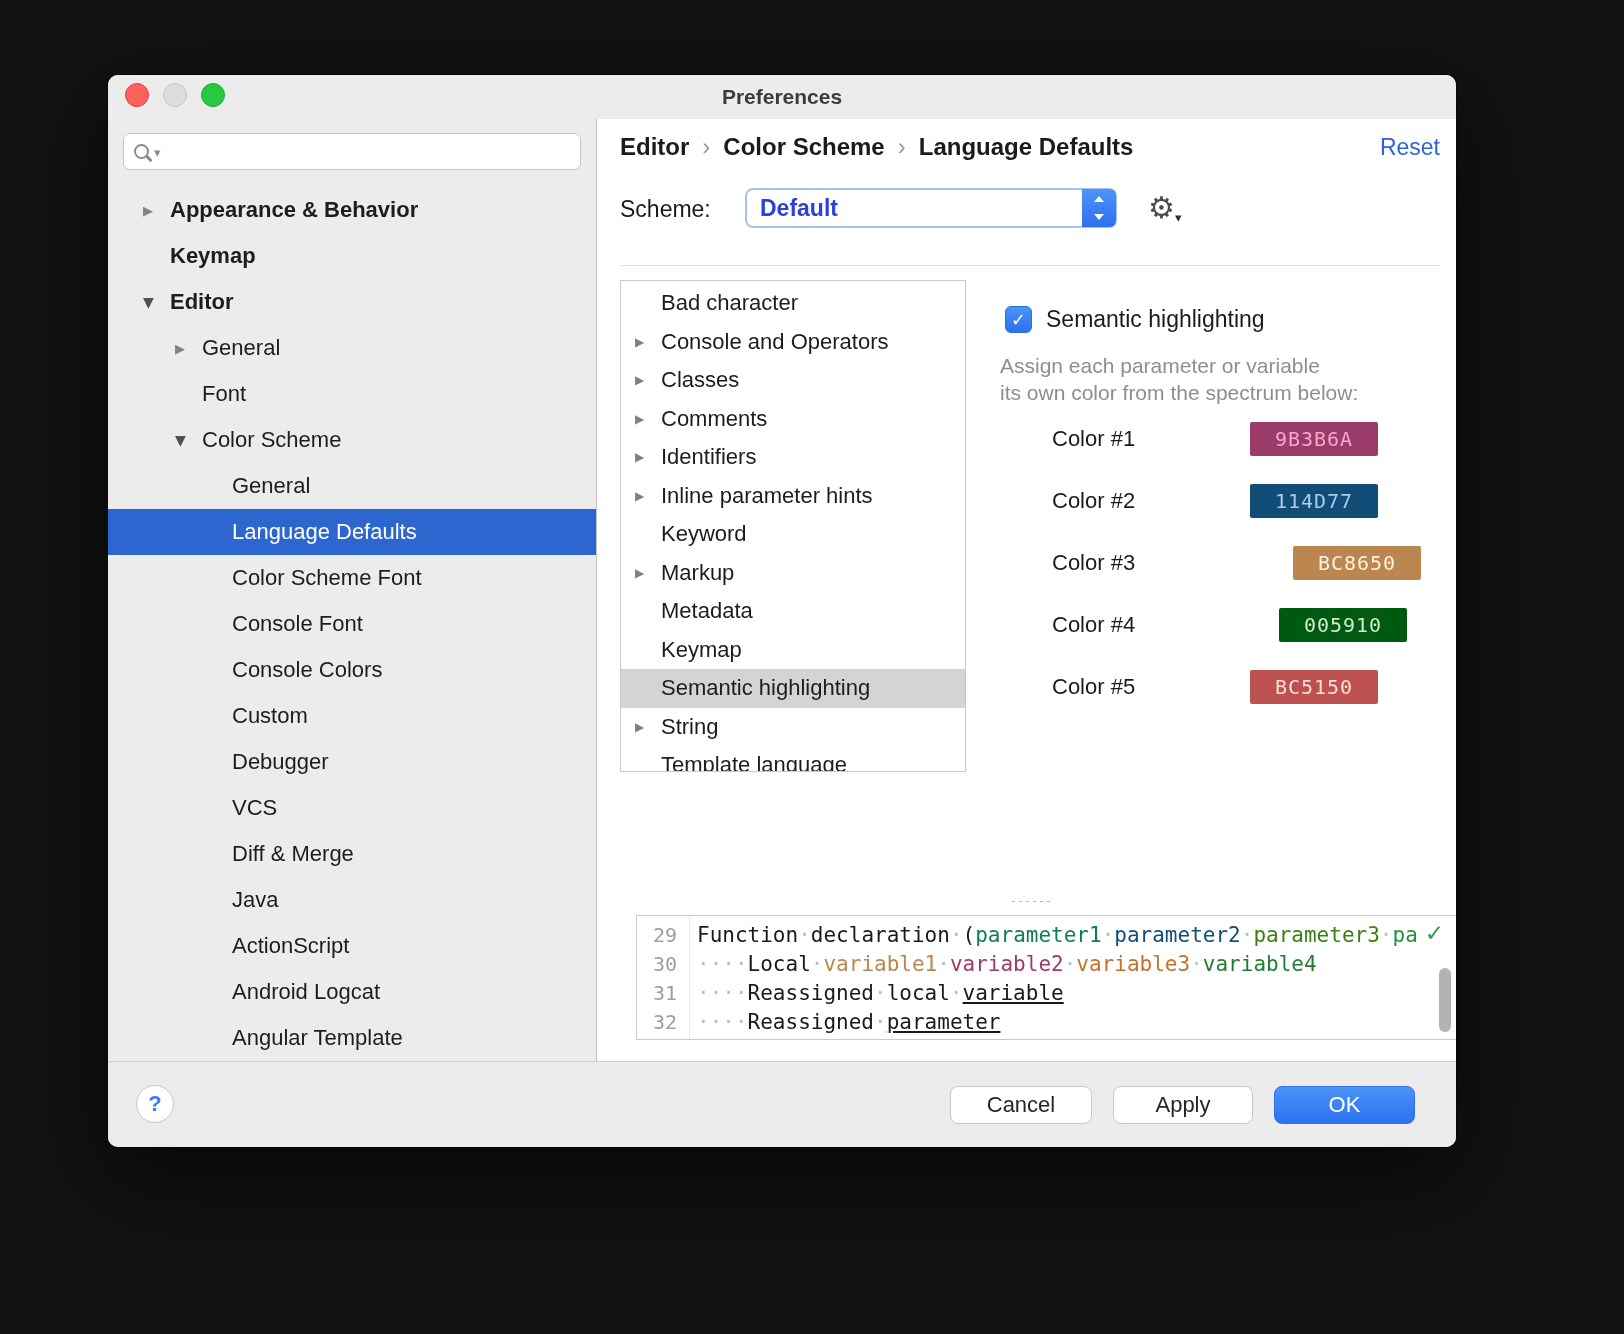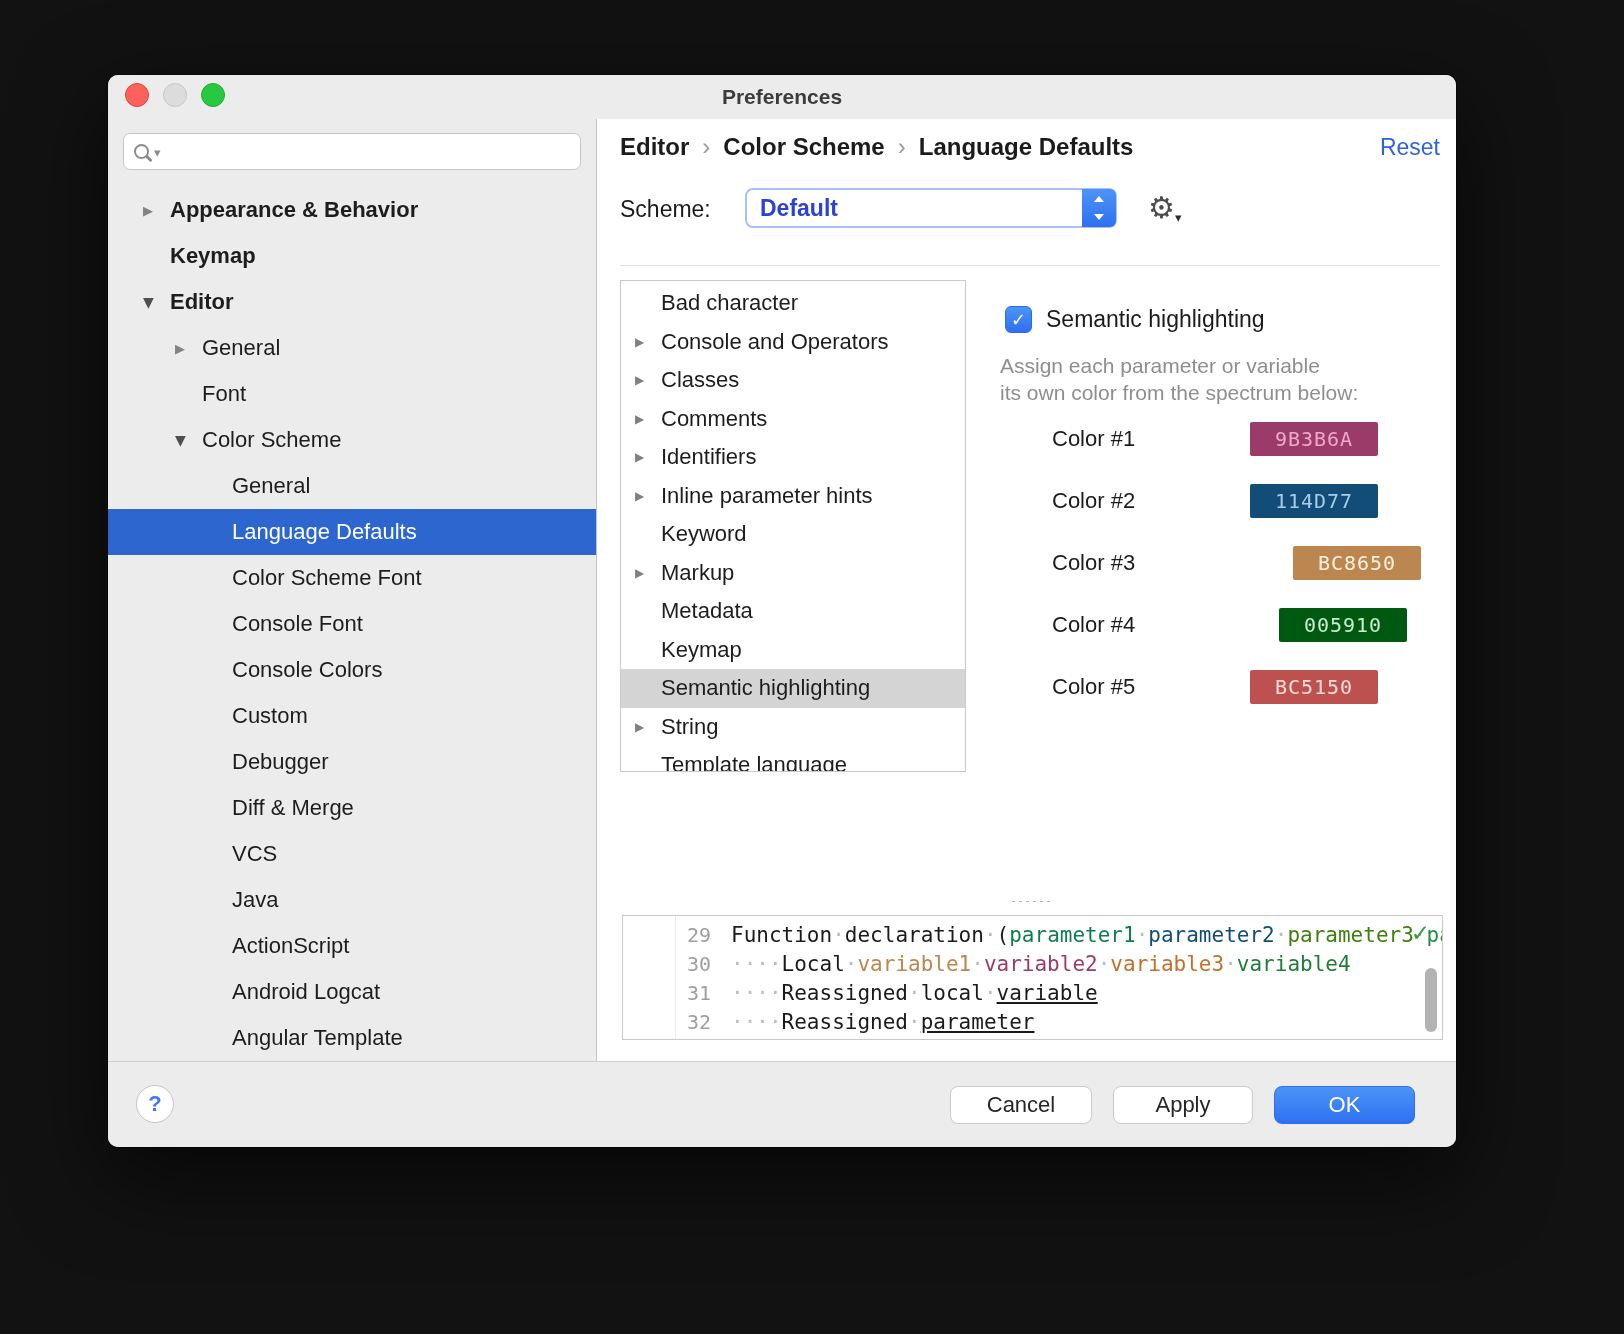--- a/index.html
+++ b/index.html
@@ -85,22 +85,22 @@
   .color-row { height:34px; margin-bottom:28px; display:flex; align-items:center; }
   .color-label { width:198px; font-size:22px; color:#1b1b1b; }
   .swatch { width:128px; height:34px; display:flex; align-items:center; justify-content:center;
             font-family:"DejaVu Sans Mono",monospace; font-size:20px; letter-spacing:1px; border-radius:2px; cursor:pointer; }
 
   .splitter { position:absolute; left:405px; top:777px; width:60px; height:10px;
               display:flex; align-items:center; justify-content:center; cursor:row-resize; }
   .splitter span { width:44px; height:5px;
               background-image:radial-gradient(#b5b5b5 1.2px, transparent 1.4px); background-size:7px 5px; }
 
-  .preview { position:absolute; left:25px; top:796px; width:821px; height:125px;
-             border:1px solid #c9c9c9; background:#fff; overflow:hidden;padding-left:48px; }
+  .preview { position:absolute; left:39px; top:796px; width:821px; height:125px;
+             border:1px solid #c9c9c9; background:#fff; overflow:hidden; }
   .gutter-line { position:absolute; left:52px; top:0; bottom:0; width:1px; background:#ececec; }
   #preview-code { padding-top:4px; }
   .code-line { height:29px; display:flex; align-items:center;
                font-family:"DejaVu Sans Mono",monospace; font-size:21px; white-space:pre; }
   .line-num { flex:0 0 60px; width:60px; padding-right:20px; text-align:right; color:#9e9e9e; font-size:20px; }
   .tok.ws { color:#bdbdbd; }
   .tok.u { text-decoration:underline; }
   .inspect-ok { position:absolute; right:12px; top:4px; color:#3d9a40; font-size:23px; font-weight:700;
                 font-family:"DejaVu Sans",sans-serif; }
   .preview-scrollbar { position:absolute; right:5px; top:52px; width:12px; height:64px;
@@ -189,25 +189,25 @@
           <div class="tree-row level-2">
             <span class="tree-arrow"></span>
             <span class="tree-label">Custom</span>
           </div>
           <div class="tree-row level-2">
             <span class="tree-arrow"></span>
             <span class="tree-label">Debugger</span>
           </div>
           <div class="tree-row level-2">
             <span class="tree-arrow"></span>
+            <span class="tree-label">VCS</span>
+          </div>
+          <div class="tree-row level-2">
+            <span class="tree-arrow"></span>
             <span class="tree-label">Diff &amp; Merge</span>
-          </div>
-          <div class="tree-row level-2">
-            <span class="tree-arrow"></span>
-            <span class="tree-label">VCS</span>
           </div>
           <div class="tree-row level-2">
             <span class="tree-arrow"></span>
             <span class="tree-label">Java</span>
           </div>
           <div class="tree-row level-2">
             <span class="tree-arrow"></span>
             <span class="tree-label">ActionScript</span>
           </div>
           <div class="tree-row level-2">

